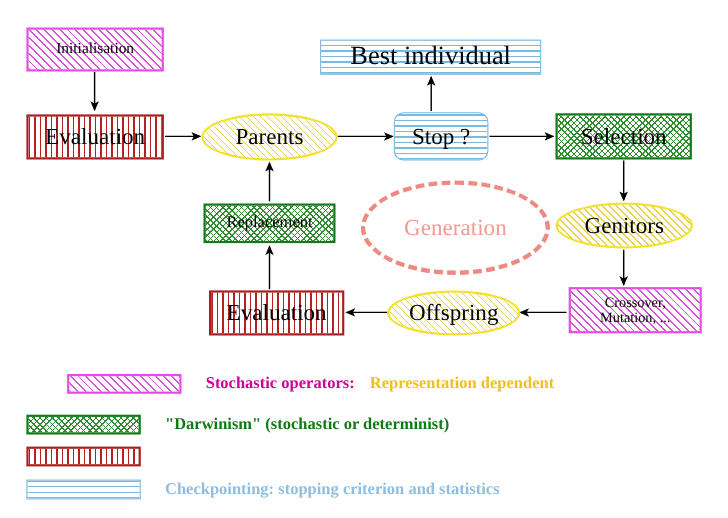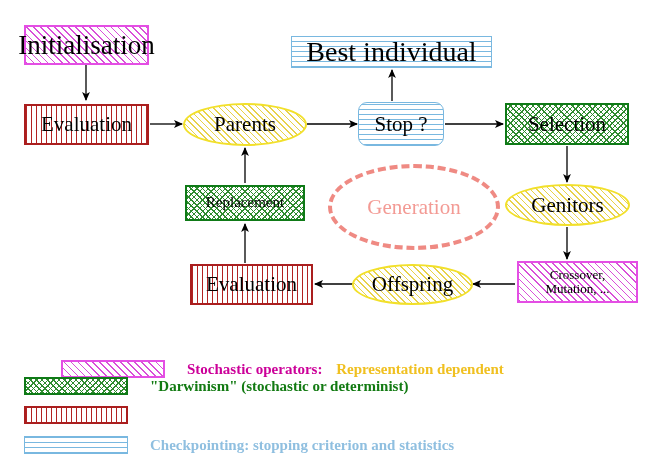--- a/index.html
+++ b/index.html
@@ -146,33 +146,33 @@
       <line x1="515" y1="284" x2="473" y2="284" marker-end="url(#ah)"></line>
 
       <line x1="353" y1="284" x2="315" y2="284" marker-end="url(#ah)"></line>
 
       <line x1="245" y1="263" x2="245" y2="224" marker-end="url(#ah)"></line>
 
       <line x1="245" y1="183" x2="245" y2="148" marker-end="url(#ah)"></line>
     </g>
   </svg>
 
-  <div class="node fill-magenta" style="left:24px; top:25px; width:125px; height:40px; font-size:27px;">
+  <div class="node fill-magenta" style="left:24px; top:25px; width:125px; height:40px; font-size:14px;">
     <span class="node-label">Initialisation</span>
   </div>
 
   <div class="node fill-red" style="left:24px; top:104px; width:125px; height:41px; font-size:21px;">
     <span class="node-label">Evaluation</span>
   </div>
 
   <div class="node fill-yellow-ell" style="left:183px; top:103px; width:124px; height:43px; font-size:21px;">
     <span class="node-label">Parents</span>
   </div>
 
-  <div class="node fill-blue" style="left:291px; top:36px; width:201px; height:32px; font-size:28px;">
+  <div class="node fill-blue" style="left:291px; top:36px; width:201px; height:32px; font-size:24px;">
     <span class="node-label">Best individual</span>
   </div>
 
   <div class="node fill-blue rounded" style="left:358px; top:102px; width:86px; height:44px; font-size:21px;">
     <span class="node-label">Stop ?</span>
   </div>
 
   <div class="node fill-green" style="left:505px; top:103px; width:124px; height:42px; font-size:21px;">
     <span class="node-label">Selection</span>
   </div>
@@ -195,21 +195,21 @@
   </div>
 
   <div class="node fill-green" style="left:185px; top:185px; width:120px; height:36px; font-size:15px;">
     <span class="node-label">Replacement</span>
   </div>
 
   <div class="dashed-ellipse" style="left:328px; top:164px; width:172px; height:86px; font-size:21px;">
     <span>Generation</span>
   </div>
 
-  <div class="legend-row" style="top:360px;padding-left:37px;">
+  <div class="legend-row" style="top:340px;padding-left:37px;">
     <div class="swatch fill-magenta"></div>
     <div class="legend-text">
       <span class="legend-part lt-magenta">Stochastic operators:</span>
       <span class="legend-part lt-yellow" style="margin-left:10px;">Representation dependent</span>
     </div>
   </div>
 
   <div class="legend-row" style="top:377px;">
     <div class="swatch fill-green"></div>
     <div class="legend-text">

